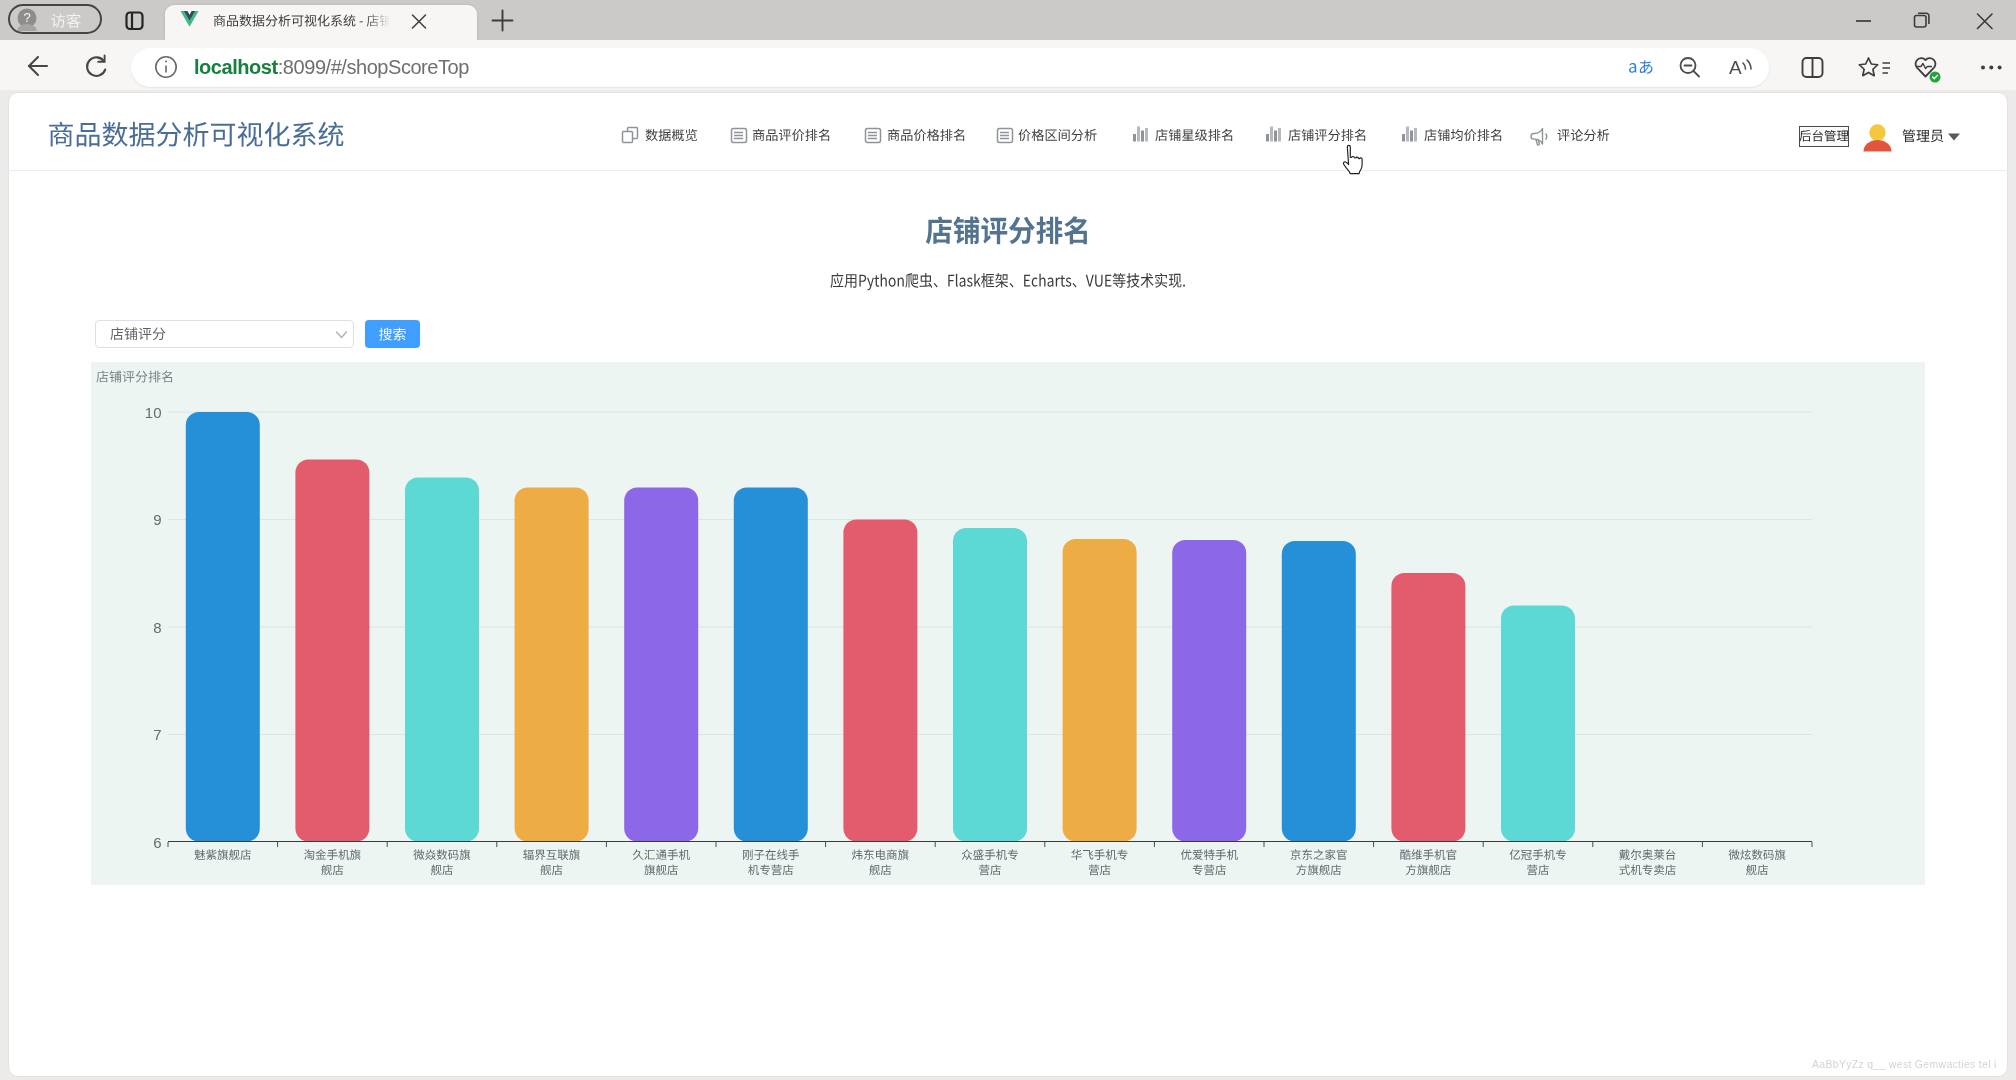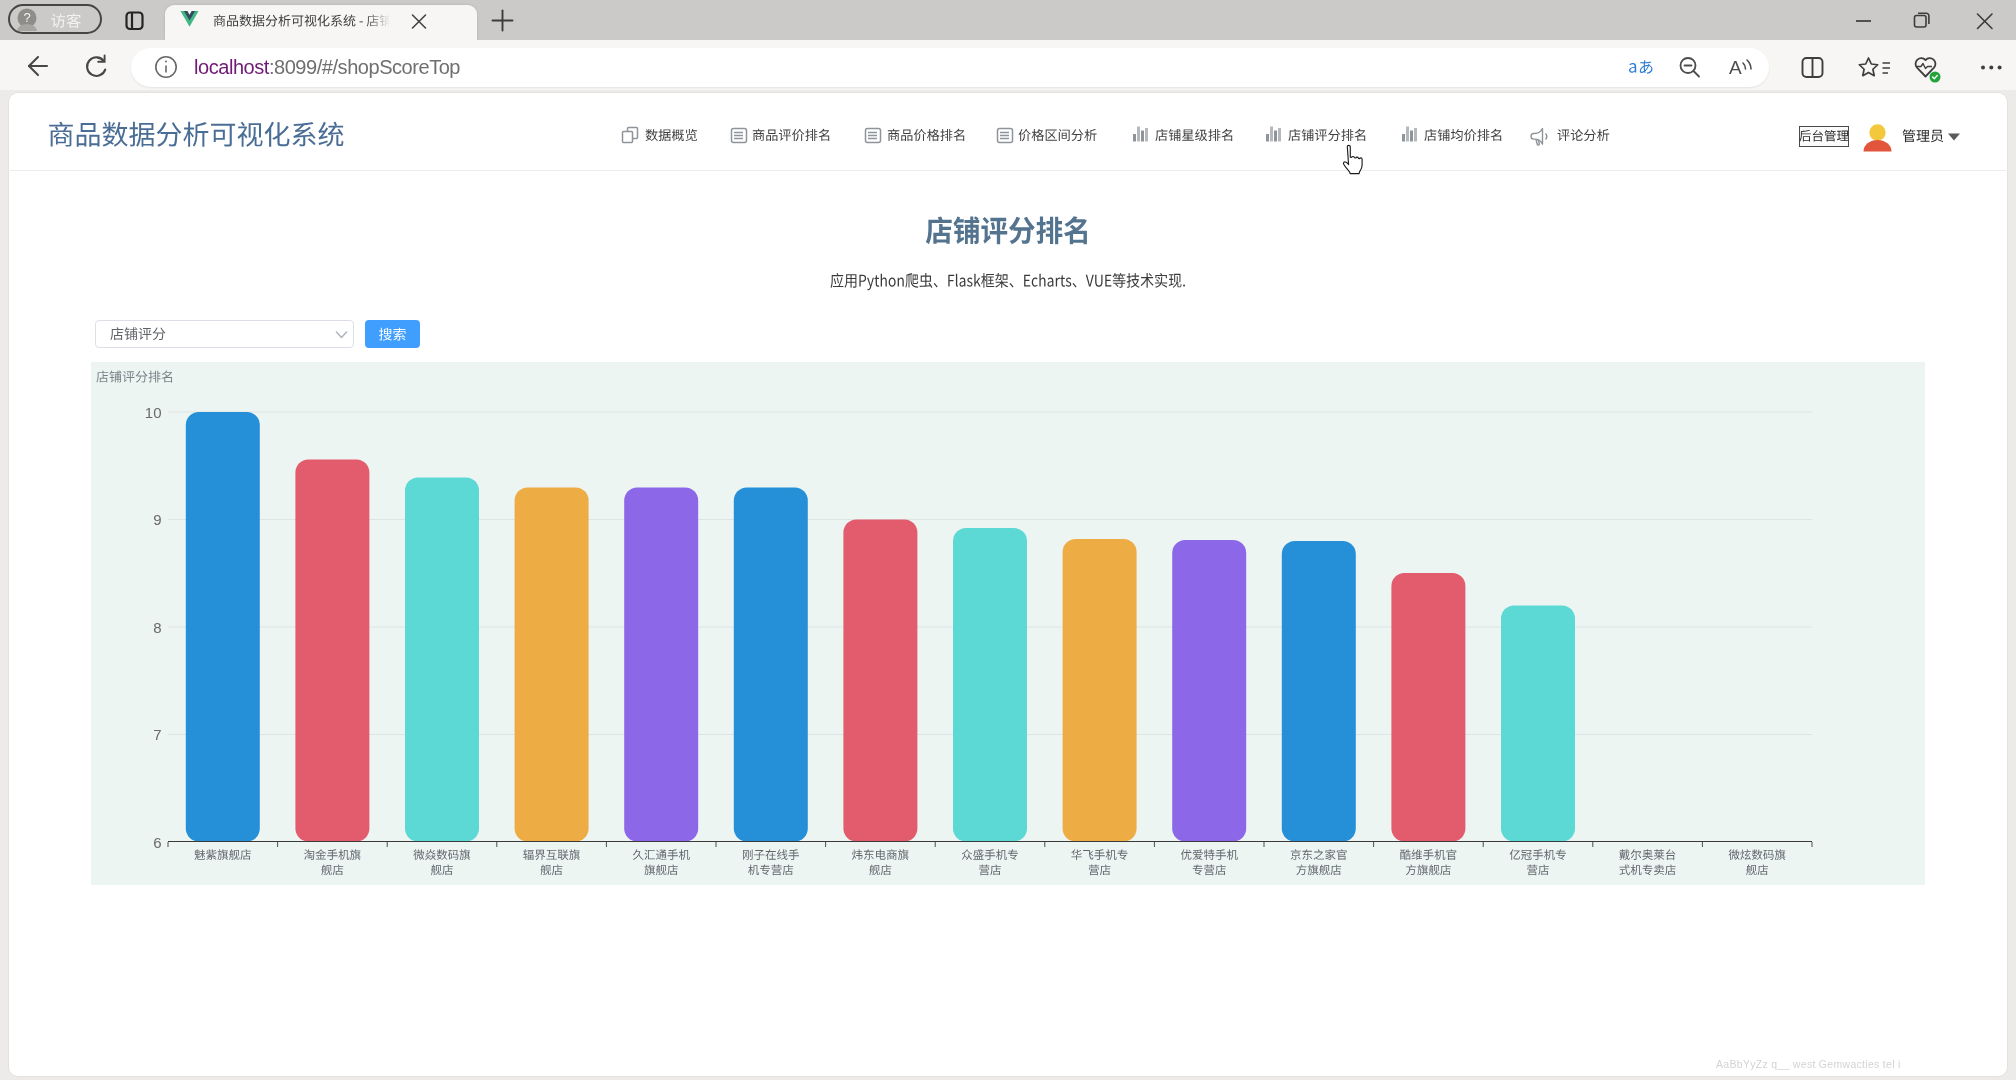--- a/index.html
+++ b/index.html
@@ -2,27 +2,27 @@
 <html><head><meta charset="utf-8"><style>
 *{margin:0;padding:0;box-sizing:border-box}
 html,body{width:2016px;height:1080px;overflow:hidden;font-family:"Liberation Sans",sans-serif;background:#edebe9}
 .abs{position:absolute}
 #tabbar{left:0;top:0;width:2016px;height:40px;background:#cbcac8}
 #guestpill{left:8px;top:3.5px;width:94px;height:30px;border:2px solid #454545;border-radius:16px}
 #tab{left:165px;top:5px;width:312px;height:35px;background:#f7f6f5;border-radius:9px 9px 0 0;box-shadow:0 0 3px rgba(0,0,0,0.12)}
 #toolbar{left:0;top:40px;width:2016px;height:50px;background:#f7f6f5}
 #addr{left:131px;top:47.5px;width:1638px;height:39px;background:#ffffff;border-radius:19.5px;box-shadow:0 1px 2px rgba(0,0,0,0.08)}
 #url{left:194px;top:48px;height:39px;line-height:39px;font-size:20px;letter-spacing:-0.45px;color:#6f6f6f}
-#url b{color:#701a75;font-weight:normal}
+#url b{color:#15803d;font-weight:bold}
 #card{left:8px;top:92px;width:2000px;height:985px;background:#ffffff;border:1px solid #e4e2e0;border-radius:10px}
 #pghead{left:8px;top:92px;width:2000px;height:79px;border-bottom:1px solid #ededed}
 #adminbox{left:1799px;top:126px;width:50px;height:21px;border:1px solid #4a4a4a;background:#fbfbfb}
 #selbox{left:95px;top:320px;width:259px;height:28px;border:1px solid #dcdfe6;border-radius:4px;background:#fff}
 #btn{left:365px;top:320px;width:55px;height:28px;background:#409eff;border-radius:4px}
-#wm{left:1716px;top:1058px;width:200px;color:#d2d3d2;font-size:10.5px;filter:blur(0.45px);letter-spacing:0.3px}
+#wm{left:1812px;top:1058px;width:200px;color:#d2d3d2;font-size:10.5px;filter:blur(0.45px);letter-spacing:0.3px}
 </style></head><body>
 <svg width="0" height="0" style="position:absolute">
     <defs>
       <path id="q0" d="M593 821C610 771 631 706 640 667L714 690C705 728 683 791 663 838ZM126 778C173 731 236 665 267 626L321 679C289 716 225 779 178 824ZM374 665V592H519C514 341 499 100 339 -30C357 -41 381 -65 393 -82C518 23 564 187 582 374H805C795 127 781 32 759 9C750 -2 741 -4 723 -4C704 -4 655 -3 603 1C615 -18 624 -49 625 -71C676 -73 726 -74 755 -71C785 -68 805 -61 824 -38C854 -2 867 106 881 410C881 420 881 444 881 444H588C591 492 593 542 594 592H953V665ZM46 528V455H200V122C200 77 164 41 144 28C158 14 183 -17 191 -35C205 -14 231 10 411 146C404 159 393 186 388 206L275 125V528Z"></path>
       <path id="q1" d="M356 529H660C618 483 564 441 502 404C442 439 391 479 352 525ZM378 663C328 586 231 498 92 437C109 425 132 400 143 383C202 412 254 445 299 480C337 438 382 400 432 366C310 307 169 264 35 240C49 223 65 193 72 173C124 184 178 197 231 213V-79H305V-45H701V-78H778V218C823 207 870 197 917 190C928 211 948 244 965 261C823 279 687 315 574 367C656 421 727 486 776 561L725 592L711 588H413C430 608 445 628 459 648ZM501 324C573 284 654 252 740 228H278C356 254 432 286 501 324ZM305 18V165H701V18ZM432 830C447 806 464 776 477 749H77V561H151V681H847V561H923V749H563C548 781 525 819 505 849Z"></path>
       <path id="q2" d="M274 643C296 607 322 556 336 526L405 554C392 583 363 631 341 666ZM560 404C626 357 713 291 756 250L801 302C756 341 668 405 603 449ZM395 442C350 393 280 341 220 305C231 290 249 258 255 245C319 288 398 356 451 416ZM659 660C642 620 612 564 584 523H118V-78H190V459H816V4C816 -12 810 -16 793 -16C777 -18 719 -18 657 -16C667 -33 676 -57 680 -74C766 -74 816 -74 846 -64C876 -54 885 -36 885 3V523H662C687 558 715 601 739 642ZM314 277V1H378V49H682V277ZM378 221H619V104H378ZM441 825C454 797 468 762 480 732H61V667H940V732H562C550 765 531 809 513 844Z"></path>
       <path id="q3" d="M302 726H701V536H302ZM229 797V464H778V797ZM83 357V-80H155V-26H364V-71H439V357ZM155 47V286H364V47ZM549 357V-80H621V-26H849V-74H925V357ZM621 47V286H849V47Z"></path>
       <path id="q4" d="M443 821C425 782 393 723 368 688L417 664C443 697 477 747 506 793ZM88 793C114 751 141 696 150 661L207 686C198 722 171 776 143 815ZM410 260C387 208 355 164 317 126C279 145 240 164 203 180C217 204 233 231 247 260ZM110 153C159 134 214 109 264 83C200 37 123 5 41 -14C54 -28 70 -54 77 -72C169 -47 254 -8 326 50C359 30 389 11 412 -6L460 43C437 59 408 77 375 95C428 152 470 222 495 309L454 326L442 323H278L300 375L233 387C226 367 216 345 206 323H70V260H175C154 220 131 183 110 153ZM257 841V654H50V592H234C186 527 109 465 39 435C54 421 71 395 80 378C141 411 207 467 257 526V404H327V540C375 505 436 458 461 435L503 489C479 506 391 562 342 592H531V654H327V841ZM629 832C604 656 559 488 481 383C497 373 526 349 538 337C564 374 586 418 606 467C628 369 657 278 694 199C638 104 560 31 451 -22C465 -37 486 -67 493 -83C595 -28 672 41 731 129C781 44 843 -24 921 -71C933 -52 955 -26 972 -12C888 33 822 106 771 198C824 301 858 426 880 576H948V646H663C677 702 689 761 698 821ZM809 576C793 461 769 361 733 276C695 366 667 468 648 576Z"></path>
       <path id="q5" d="M484 238V-81H550V-40H858V-77H927V238H734V362H958V427H734V537H923V796H395V494C395 335 386 117 282 -37C299 -45 330 -67 344 -79C427 43 455 213 464 362H663V238ZM468 731H851V603H468ZM468 537H663V427H467L468 494ZM550 22V174H858V22ZM167 839V638H42V568H167V349C115 333 67 319 29 309L49 235L167 273V14C167 0 162 -4 150 -4C138 -5 99 -5 56 -4C65 -24 75 -55 77 -73C140 -74 179 -71 203 -59C228 -48 237 -27 237 14V296L352 334L341 403L237 370V568H350V638H237V839Z"></path>
       <path id="q6" d="M673 822 604 794C675 646 795 483 900 393C915 413 942 441 961 456C857 534 735 687 673 822ZM324 820C266 667 164 528 44 442C62 428 95 399 108 384C135 406 161 430 187 457V388H380C357 218 302 59 65 -19C82 -35 102 -64 111 -83C366 9 432 190 459 388H731C720 138 705 40 680 14C670 4 658 2 637 2C614 2 552 2 487 8C501 -13 510 -45 512 -67C575 -71 636 -72 670 -69C704 -66 727 -59 748 -34C783 5 796 119 811 426C812 436 812 462 812 462H192C277 553 352 670 404 798Z"></path>

